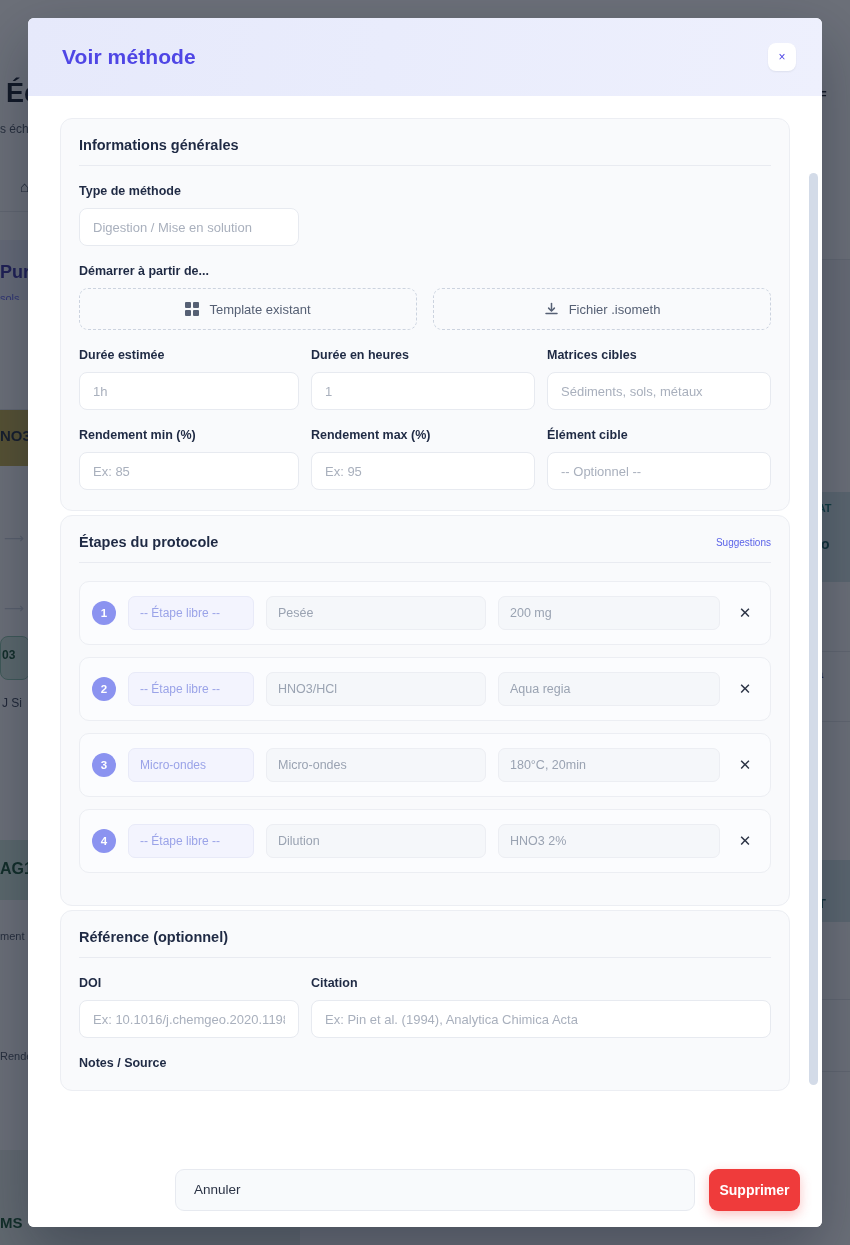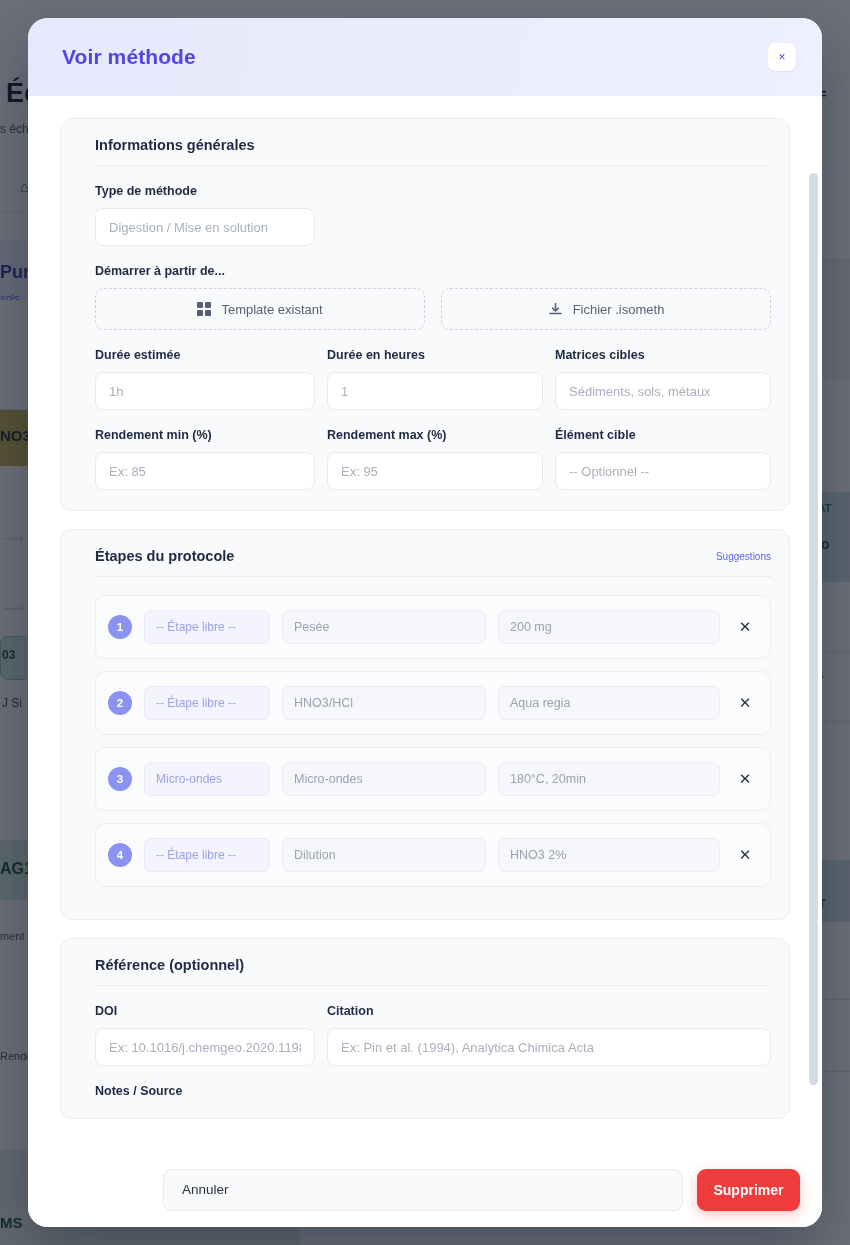--- a/index.html
+++ b/index.html
@@ -31,21 +31,21 @@
     position: absolute; inset: 0;
     background: rgba(17,24,39,0.62);
   }
 
   
   #modal {
     position: absolute;
     left: 28px; top: 18px;
     width: 794px; height: 1209px;
     background: #ffffff;
-    border-radius: 20px;
+    border-radius: 6px;
     box-shadow: 0 24px 60px rgba(15,23,42,0.35);
     overflow: hidden;
     display: flex; flex-direction: column;
   }
 
   #modal-header {
     height: 78px; flex: 0 0 78px;
     background: linear-gradient(100deg, #e6e9fb 0%, #e9ecfc 45%, #eef0fd 100%);
     display: flex; align-items: center;
     padding: 0 26px 0 34px;
@@ -88,22 +88,22 @@
     width: 9px; height: 912px;
     background: #d3dbe8;
     border-radius: 6px;
   }
 
   
   .card {
     background: #f9fafc;
     border: 1px solid #eceef3;
     border-radius: 12px;
-    padding: 18px 18px 20px 34px;
-    margin-bottom: 18px;
+    padding: 18px 18px 20px 18px;
+    margin-bottom: 4px;
   }
   .card-head {
     display: flex; align-items: center; justify-content: space-between;
     padding-bottom: 12px;
     border-bottom: 1px solid #e9ebf1;
     margin-bottom: 18px;
   }
   .card-title {
     font-size: 14.5px; font-weight: bold; color: #1f2a44;
   }
@@ -229,21 +229,21 @@
     background: #f8fafc;
     border: 1px solid #e7eaf0;
     border-radius: 9px;
     text-align: left;
     padding: 0 18px;
     font-size: 13.5px; color: #2b3345;
     cursor: pointer;
     font-family: "Liberation Sans", sans-serif;
   }
   #delete-btn {
-    width: 103px; height: 42px;
+    width: 91px; height: 42px;
     background: #ef3b3b;
     border: none; border-radius: 9px;
     color: #ffffff;
     font-size: 14px; font-weight: bold;
     cursor: pointer;
     box-shadow: 0 4px 12px rgba(239,59,59,0.30);
     font-family: "Liberation Sans", sans-serif;
   }
 
   .icon svg { display: block; }

